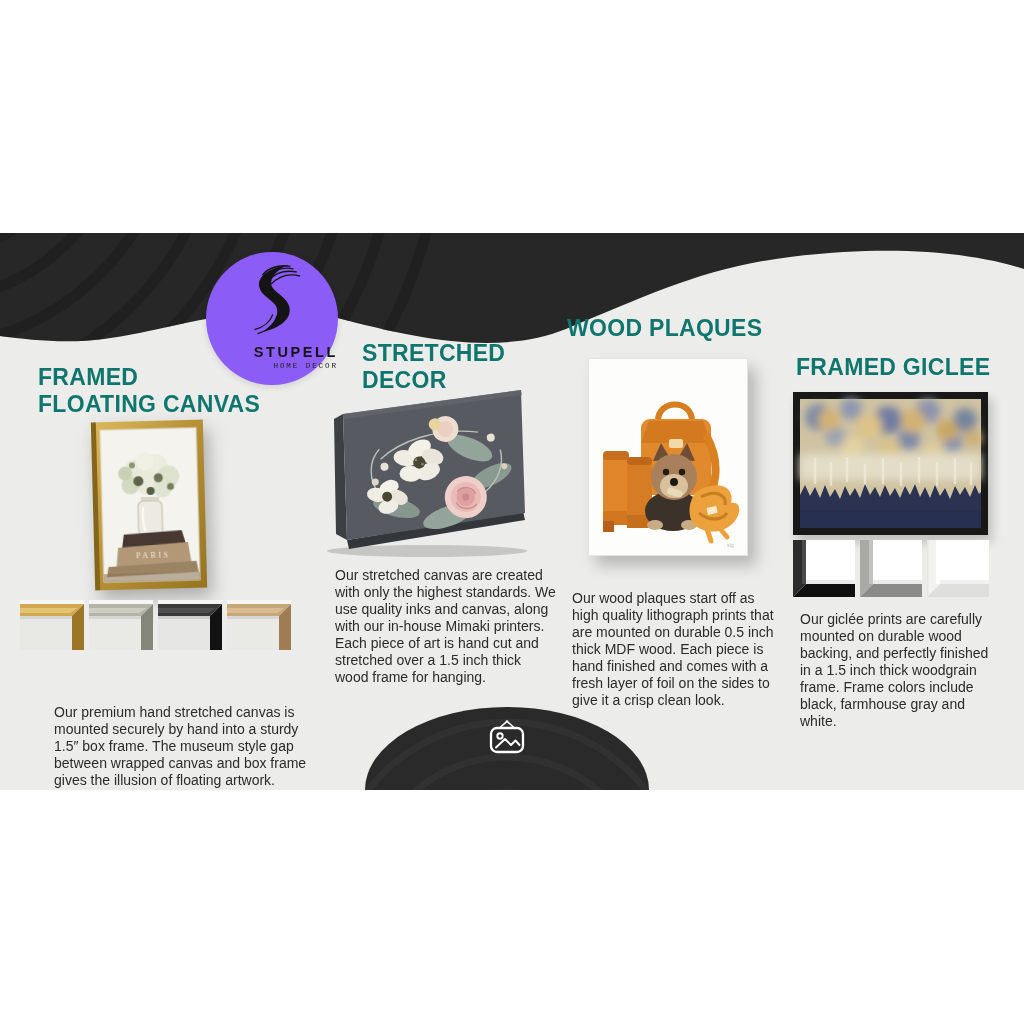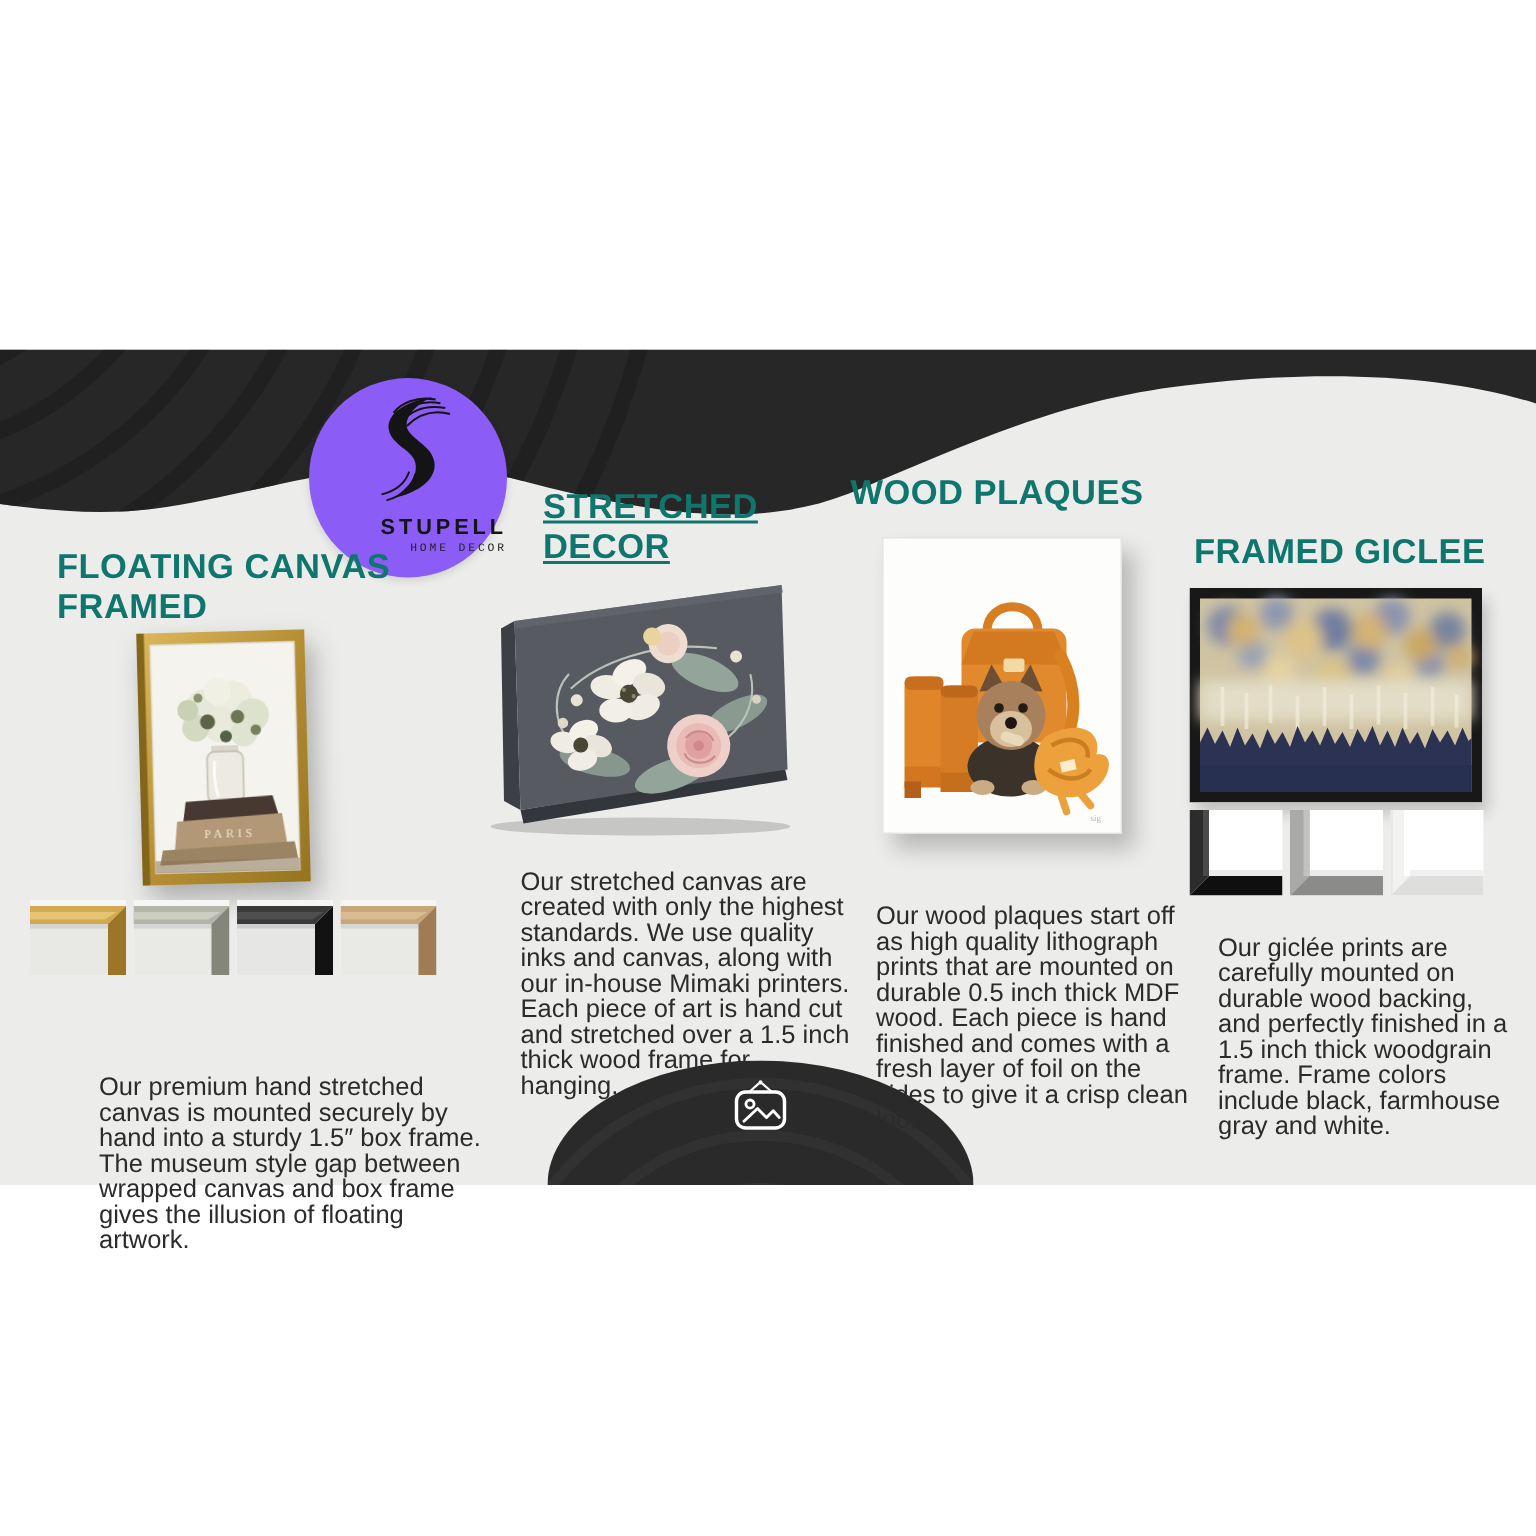--- a/index.html
+++ b/index.html
@@ -1,21 +1,21 @@
 <!DOCTYPE html>
 <html><head>
 <meta charset="utf-8">
 <style>
   html,body{margin:0;padding:0;}
   body{width:1024px;height:1024px;background:#ffffff;font-family:"Liberation Sans",sans-serif;position:relative;overflow:hidden;}
   .stage{position:absolute;inset:0;width:1024px;height:1024px;}
   .band{position:absolute;left:0;top:233px;width:1024px;height:557px;background:#ececeb;}
   .abs{position:absolute;}
   .h{position:absolute;font-weight:700;font-size:23px;line-height:27px;color:#0f766e;letter-spacing:.3px;white-space:nowrap;}
-  .para{position:absolute;font-size:17px;line-height:17px;color:#2b2b2b;margin:16px;}
+  .para{position:absolute;font-size:14px;line-height:17px;color:#2b2b2b;margin:4px;}
   .logo{position:absolute;left:206px;top:252px;width:132px;height:133px;background:#8b5cf6;border-radius:50%;box-shadow:0 2px 6px rgba(0,0,0,.12);text-align:right;}
   .logo .brand{position:absolute;left:0;right:0;top:92px;font-size:14.5px;font-weight:600;letter-spacing:2.6px;color:#151515;}
   .logo .tagline{position:absolute;left:0;right:0;top:110px;font-size:7.6px;font-weight:500;letter-spacing:1.9px;color:#222;font-family:Liberation Mono, monospace;}
   .fig-shadow{filter:drop-shadow(5px 9px 9px rgba(0,0,0,.28));}
   .plaque-shadow{box-shadow:8px 10px 14px rgba(0,0,0,.22);}
   .swatch-row{position:absolute;display:flex;gap:5px;}
   .footer-text{position:absolute;left:365px;top:757px;width:284px;text-align:center;color:#ffffff;font-size:16px;letter-spacing:.3px;}
   svg{display:block;}
 </style>
 </head>
@@ -82,22 +82,22 @@
         <path d="M22,92 C36,88 44,80 46,70"></path>
         <path d="M18,87 C30,84 38,77 41,68"></path>
       </g>
     </svg>
     <div class="brand">STUPELL</div>
     <div class="tagline">HOME DECOR</div>
   </div>
 
   <div>
     <div class="h" style="left:38px;top:364px;">
+      <div>FRAMED</div>
       <div>FLOATING CANVAS</div>
-      <div>FRAMED</div>
     </div>
 
     <svg class="abs fig-shadow" style="left:93px;top:421px;transform:rotate(-1.5deg);" width="112" height="168" viewBox="0 0 112 168">
       <defs>
         <linearGradient id="gold" x1="0" y1="0" x2="1" y2="1">
           <stop offset="0" stop-color="#dcb85c"></stop>
             <stop offset=".5" stop-color="#b68f35"></stop>
             <stop offset="1" stop-color="#96741f"></stop>
         </linearGradient>
       </defs>
@@ -169,21 +169,21 @@
         <polygon points="0,4 64,4 52,16 0,16" fill="#c7a679"></polygon>
           <polygon points="64,4 64,50 52,50 52,16" fill="#a07c55"></polygon>
         <polygon points="0,8 58,8 50,13 0,13" fill="#ddc199" opacity=".8"></polygon>
       </svg>
     </div>
 
     <p class="para" style="left:50px;top:700px;width:260px;">Our premium hand stretched canvas is mounted securely by hand into a sturdy 1.5″ box frame. The museum style gap between wrapped canvas and box frame gives the illusion of floating artwork.</p>
   </div>
 
   <div>
-    <div class="h" style="left:362px;top:324px;text-decoration:underline;">
+    <div class="h" style="left:362px;top:340px;">
       <div>STRETCHED</div>
       <div>DECOR</div>
     </div>
 
     <svg class="abs" style="left:322px;top:383px;" width="218" height="175" viewBox="0 0 218 175">
       <ellipse cx="105" cy="168" rx="100" ry="6" fill="#000" opacity=".16"></ellipse>
       <polygon points="12,36 21,31 25,157 14,151" fill="#3c3f44"></polygon>
       <polygon points="25,157 201,128 203,137 27,166" fill="#33363b"></polygon>
       <polygon points="21,31 199,7 203,130 25,157" fill="#575b61"></polygon>
       <polygon points="21,31 199,7 200,12 22,36" fill="#64686e" opacity=".7"></polygon>

